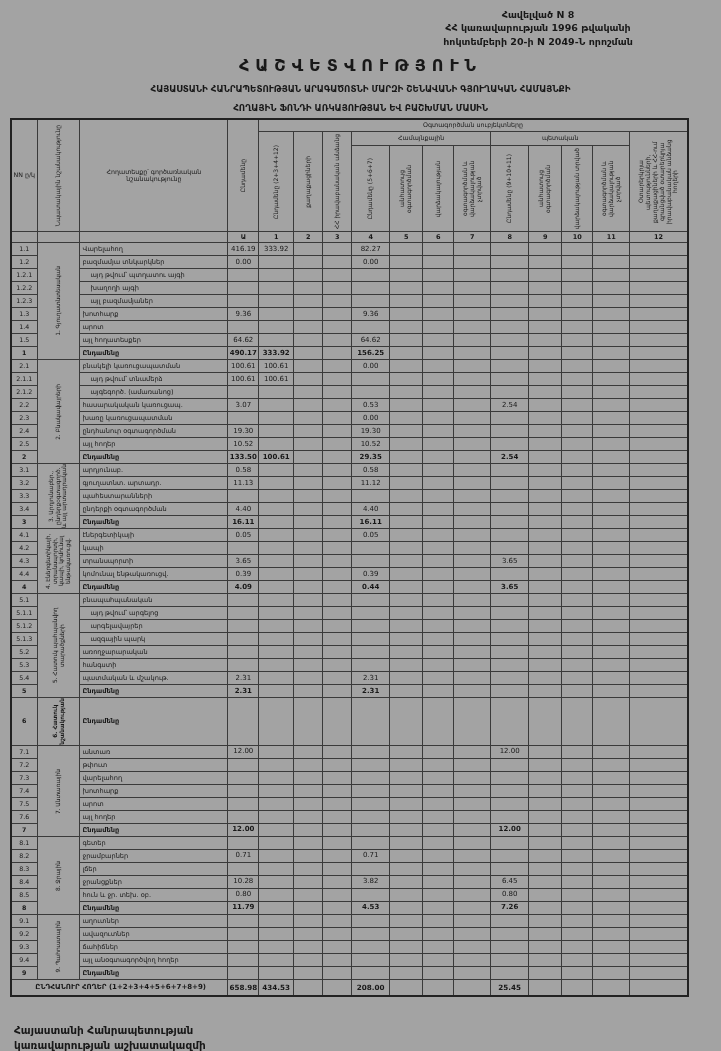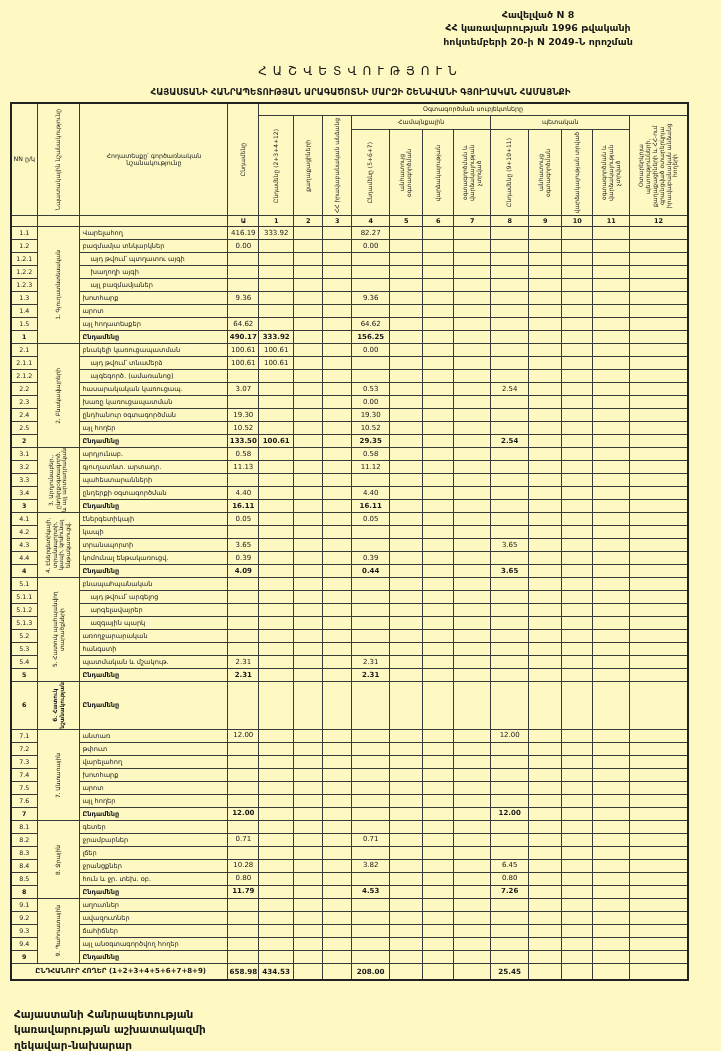--- a/index.html
+++ b/index.html
@@ -1,23 +1,23 @@
 <!DOCTYPE html>
 <html><head>
 <meta charset="utf-8">
 <style>
   html,body{margin:0;padding:0;background:#d8d8d4;}
   .page{
-    width:721px;height:1051px;margin:0 auto;background:#fef9c3;
+    width:721px;height:1051px;margin:0 auto;background:#a3a3a3;
     font-family:"DejaVu Sans",sans-serif;color:#181818;
     box-sizing:border-box;padding:8px 10px;position:relative;overflow:hidden;
   }
   
   .hdr-right{margin-left:355px;text-align:center;font-weight:bold;font-size:9.5px;line-height:1.4;}
-  .title{margin-top:16px;text-align:center;font-weight:normal;font-size:12px;letter-spacing:6px;}
+  .title{margin-top:8px;text-align:center;font-weight:bold;font-size:16px;letter-spacing:6px;}
   .sub{ text-align:center;font-weight:bold;font-size:8.7px;margin-top:9px;}
   .dateline{position:relative;text-align:center;font-weight:bold;font-size:8.5px;margin-top:2px;height:12px;}
   .units{position:absolute;right:6px;top:0;font-weight:normal;font-style:italic;font-size:7.5px;}
   
   table{border-collapse:collapse;table-layout:fixed;margin-top:5px;}
   th,td{border:1px solid #3a3a3a;padding:0 1px;overflow:hidden;font-weight:normal;}
   thead th{font-size:6.3px;text-align:center;vertical-align:middle;line-height:1.1;}
   thead tr:nth-child(1){height:13px;}
   thead tr:nth-child(2){height:14px;}
   thead tr:nth-child(3){height:86px;}
@@ -48,20 +48,21 @@
 <div class="page">
 
   <div class="hdr-right">
     <div>Հավելված N 8</div>
     <div>ՀՀ կառավարության 1996 թվականի</div>
     <div>հոկտեմբերի 20-ի N 2049-Ն որոշման</div>
   </div>
 
   <div class="title">ՀԱՇՎԵՏՎՈՒԹՅՈՒՆ</div>
   <div class="sub">ՀԱՅԱՍՏԱՆԻ ՀԱՆՐԱՊԵՏՈՒԹՅԱՆ ԱՐԱԳԱԾՈՏՆԻ ՄԱՐԶԻ ՇԵՆԱՎԱՆԻ ԳՅՈՒՂԱԿԱՆ ՀԱՄԱՅՆՔԻ</div>
+  <div class="sub">ՀՈՂԱՅԻՆ ՖՈՆԴԻ ԱՌԿԱՅՈՒԹՅԱՆ ԵՎ ԲԱՇԽՄԱՆ ՄԱՍԻՆ</div>
 
   <table>
     <colgroup>
       <col style="width:26px">
         <col style="width:20px">
         <col style="width:148px">
         <col style="width:28px">
       <col style="width:35px">
         <col style="width:29px">
         <col style="width:29px">

